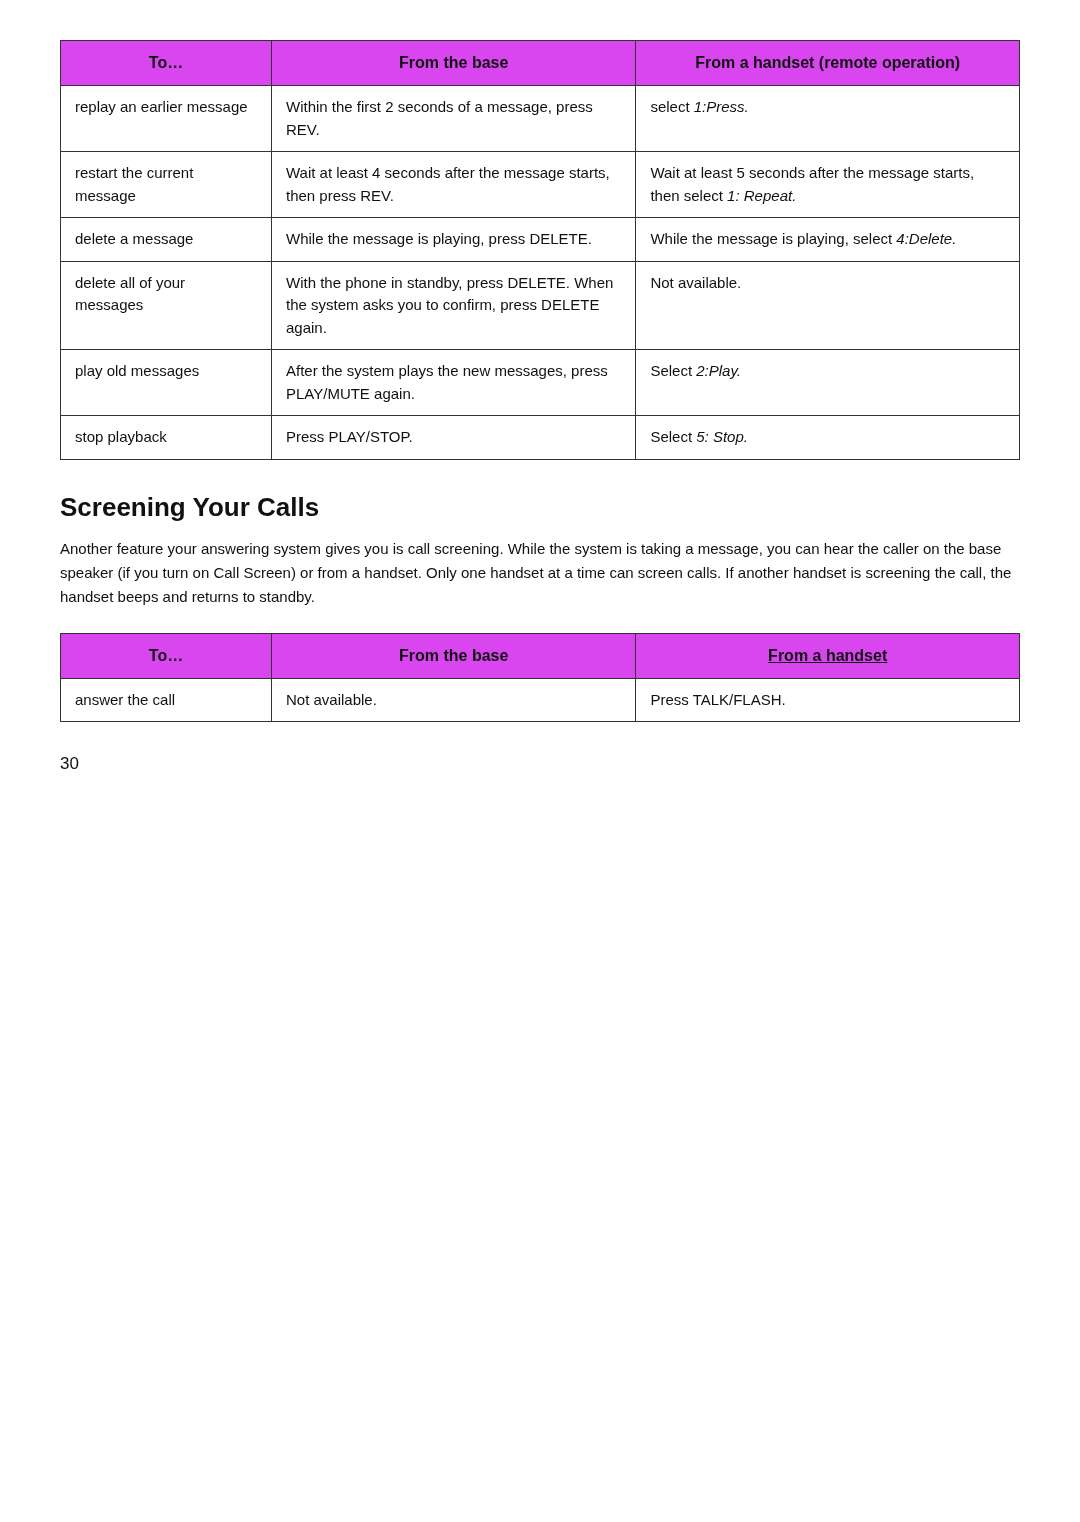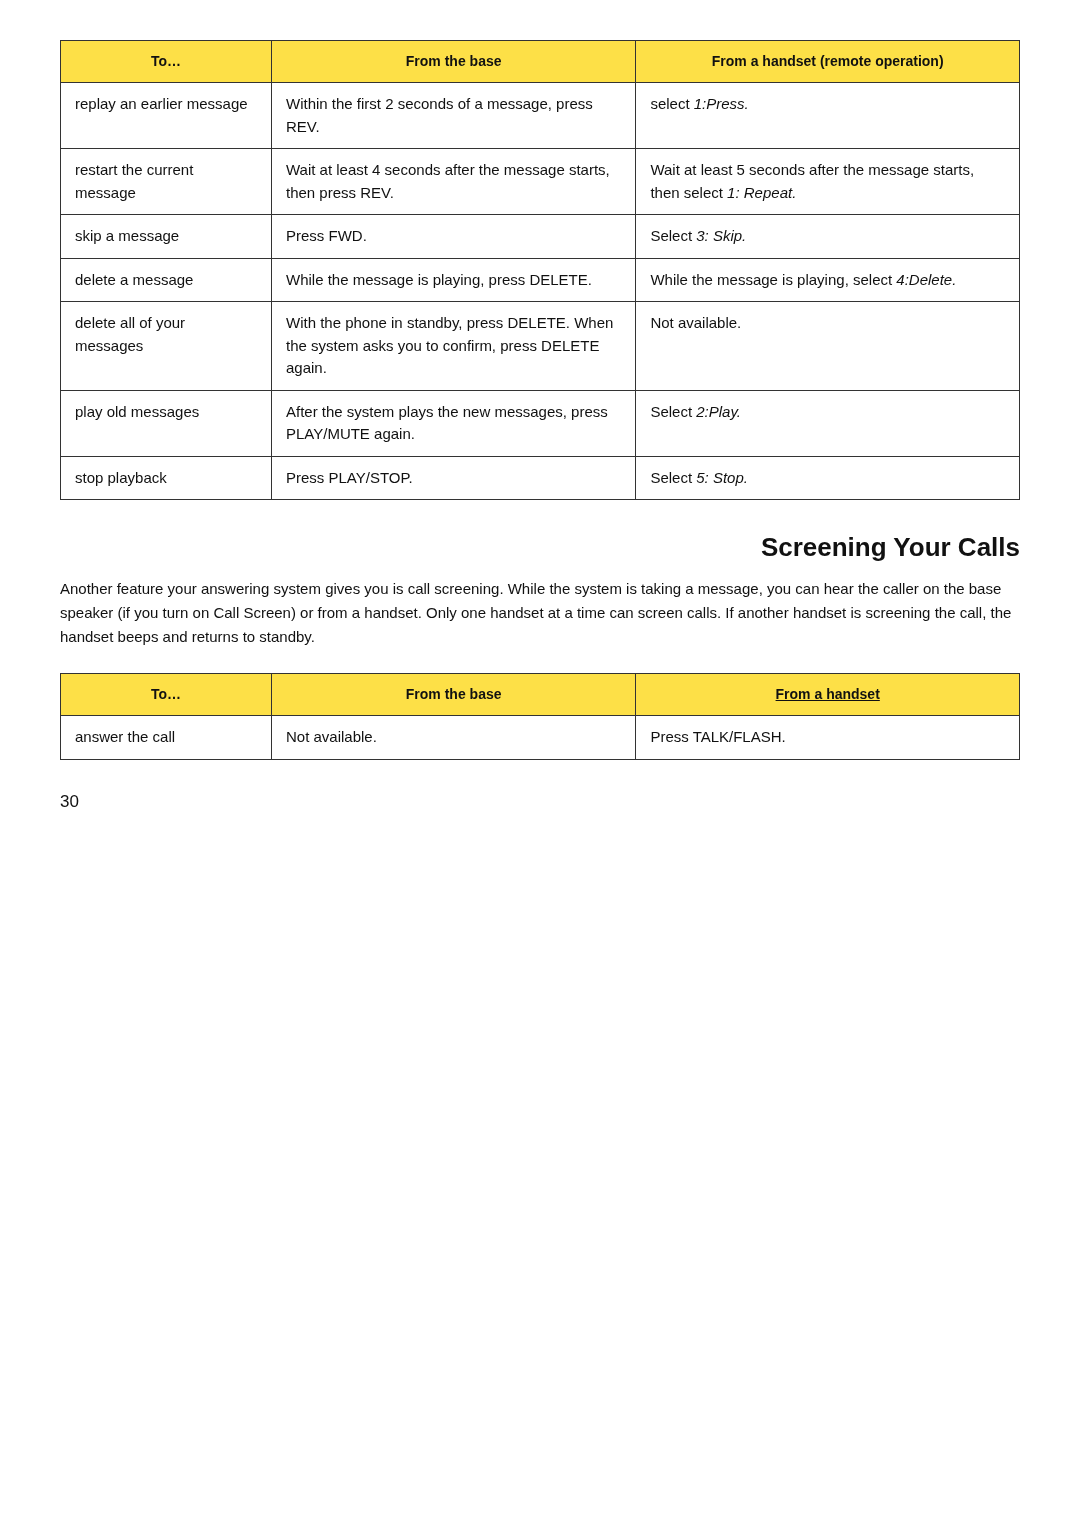--- a/index.html
+++ b/index.html
@@ -31,22 +31,22 @@
 
     th, td {
       border: 1.5px solid #333;
       padding: 10px 14px;
       vertical-align: top;
       line-height: 1.5;
     }
 
     th {
       font-weight: bold;
-      font-size: 14px;
-      background: #fde047;
+      font-size: 16px;
+      background: #d946ef;
     }
 
     .col-to {
       width: 22%;
     }
     .col-base {
       width: 38%;
     }
     .col-handset {
       width: 40%;
@@ -61,21 +61,20 @@
     .col-handset-sm {
       width: 40%;
       text-decoration: underline;
     }
 
     .section-heading {
       font-size: 26px;
       font-weight: bold;
       margin-bottom: 14px;
       margin-top: 4px;
-      text-align: right;
     }
 
     .section-paragraph {
       font-size: 15px;
       line-height: 1.6;
       margin-bottom: 24px;
     }
 
     .page-number {
       font-size: 17px;
@@ -110,25 +109,20 @@
         <td>Within the first 2 seconds of a message, press <b>REV.</b></td>
         <td>select <em>1:Press.</em></td>
       </tr>
 
       <tr>
         <td>restart the current message</td>
         <td>Wait at least 4 seconds after the message starts, then press <b>REV.</b></td>
         <td>Wait at least 5 seconds after the message starts, then select <em>1: Repeat.</em></td>
       </tr>
 
-      <tr>
-        <td>skip a message</td>
-        <td>Press <b>FWD.</b></td>
-        <td>Select <em>3: Skip.</em></td>
-      </tr>
 
       <tr>
         <td>delete a message</td>
         <td>While the message is playing, press <b>DELETE.</b></td>
         <td>While the message is playing, select <em>4:Delete.</em></td>
       </tr>
 
       <tr>
         <td>delete all of your messages</td>
         <td>With the phone in standby, press <b>DELETE.</b> When the system asks you to confirm, press <b>DELETE</b> again.</td>

